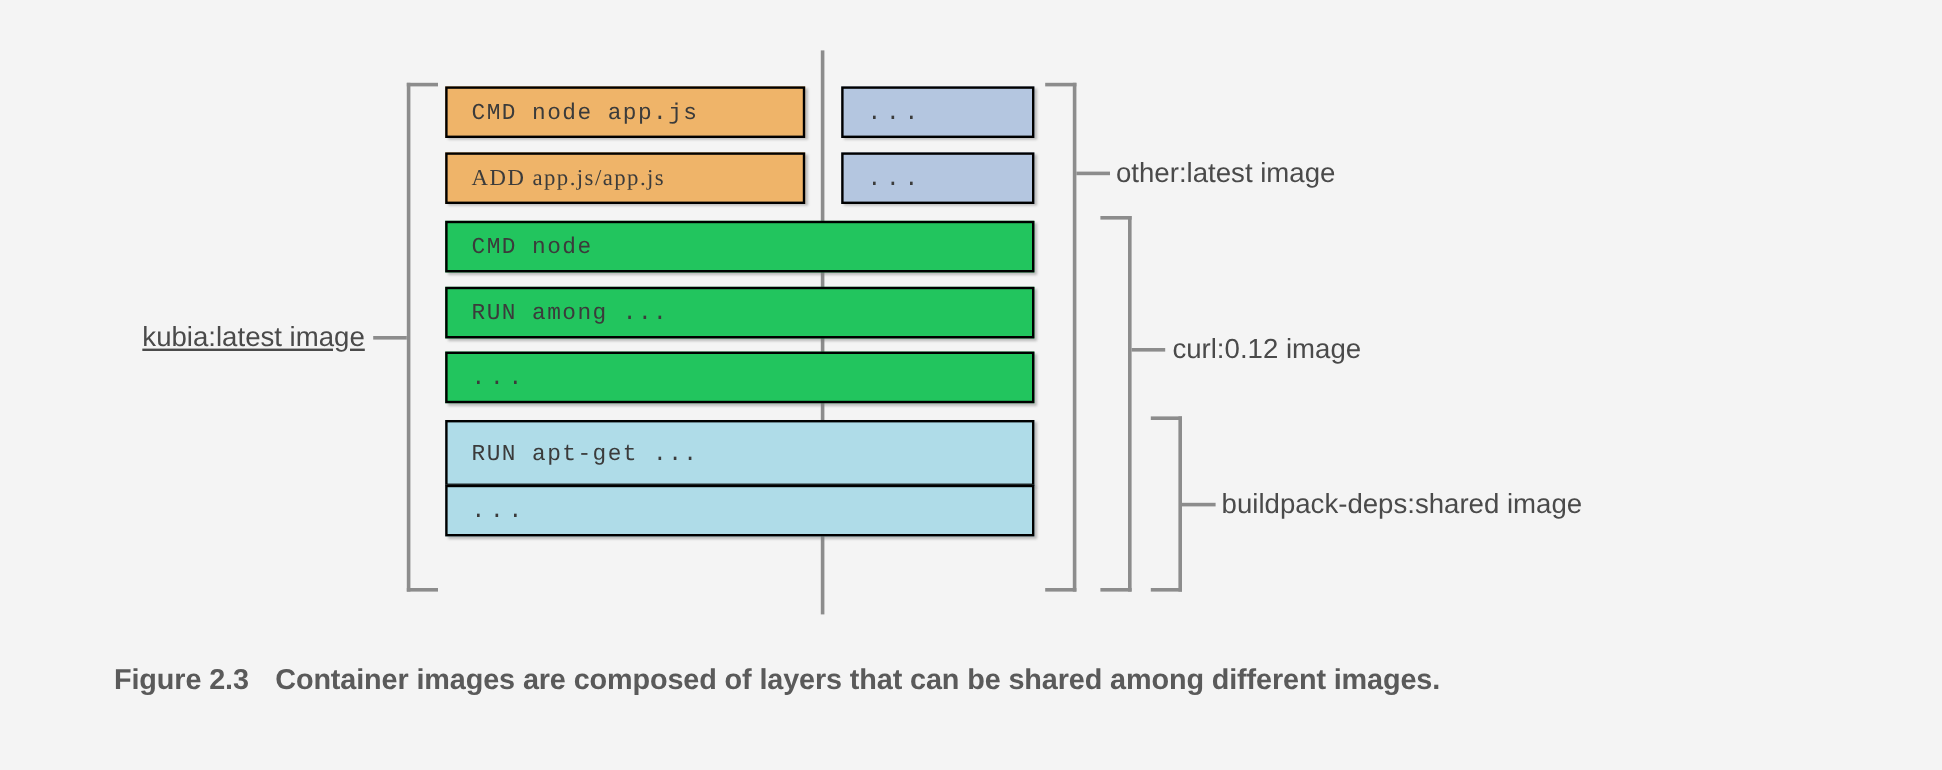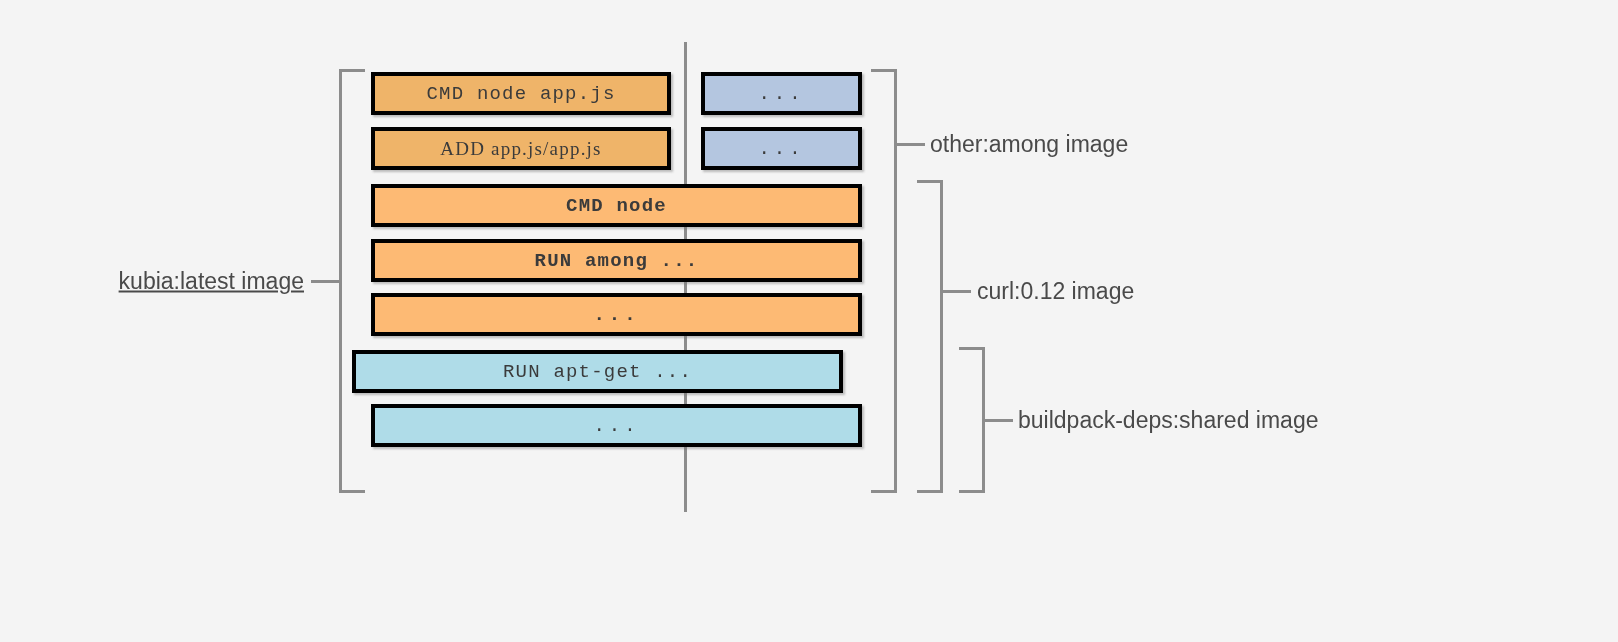--- a/index.html
+++ b/index.html
@@ -26,33 +26,33 @@
   .spine {
     position: absolute;
     background: #8c8c8c;
     width: 3px;
   }
 
   
   .layer {
     position: absolute;
     box-sizing: border-box;
-    border: 4px solid #000000;
+    border: 2px solid #000000;
     box-shadow: 2px 2px 2px rgba(120,120,120,0.45);
     display: flex;
     align-items: center;
-    justify-content: center;
     font-family: "Liberation Mono", "DejaVu Sans Mono", monospace;
     font-size: 19px;
     letter-spacing: 1.2px;
     color: #3b3b3b;
     white-space: pre;
+    padding-left: 20px;
   }
   .layer.orange  { background: #efb469; }
-  .layer.green   { background: #fdba74; font-weight: bold; }
+  .layer.green   { background: #22c55e; }
   .layer.blue    { background: #afdce8; }
   .layer.peri    { background: #b4c6e0; }
 
   .dots {
     letter-spacing: 4px;
     font-size: 19px;
   }
 
   
   .bracket {
@@ -136,21 +136,21 @@
   </div>
 
   <div class="layer green" style="left:371px; top:239px; width:491px; height:43px;">
     <span>RUN among ...</span>
   </div>
 
   <div class="layer green" style="left:371px; top:293px; width:491px; height:43px;">
     <span class="dots">...</span>
   </div>
 
-  <div class="layer blue" style="left:352px; top:350px; width:491px; height:43px;">
+  <div class="layer blue" style="left:371px; top:350px; width:491px; height:55px;">
     <span>RUN apt-get ...</span>
   </div>
 
   <div class="layer blue" style="left:371px; top:404px; width:491px; height:43px;">
     <span class="dots">...</span>
   </div>
 
   <div class="layer peri" style="left:701px; top:72px; width:161px; height:43px;">
     <span class="dots">...</span>
   </div>
@@ -166,32 +166,35 @@
     <div class="tick" style="top:50%; margin-top:-1.5px;"></div>
   </div>
   <div class="anno left-of" style="left:304px; top:281px;">kubia:latest image</div>
 
   <div class="bracket right" style="left:871px; top:69px; width:26px; height:424px;">
     <div class="vbar"></div>
     <div class="cap top"></div>
     <div class="cap bot"></div>
     <div class="tick" style="top:74px;"></div>
   </div>
-  <div class="anno right-of" style="left:930px; top:144px;">other:among image</div>
+  <div class="anno right-of" style="left:930px; top:144px;">other:latest image</div>
 
   <div class="bracket right" style="left:917px; top:180px; width:26px; height:313px;">
     <div class="vbar"></div>
     <div class="cap top"></div>
     <div class="cap bot"></div>
     <div class="tick" style="top:110px;"></div>
   </div>
   <div class="anno right-of" style="left:977px; top:291px;">curl:0.12 image</div>
 
   <div class="bracket right" style="left:959px; top:347px; width:26px; height:146px;">
     <div class="vbar"></div>
     <div class="cap top"></div>
     <div class="cap bot"></div>
     <div class="tick" style="top:72px;"></div>
   </div>
   <div class="anno right-of" style="left:1018px; top:420px;">buildpack-deps:shared image</div>
 
+  <div class="caption">
+    <span class="cap-num">Figure 2.3</span><span>Container images are composed of layers that can be shared among different images.</span>
+  </div>
 
 </div>
 
 </body></html>

